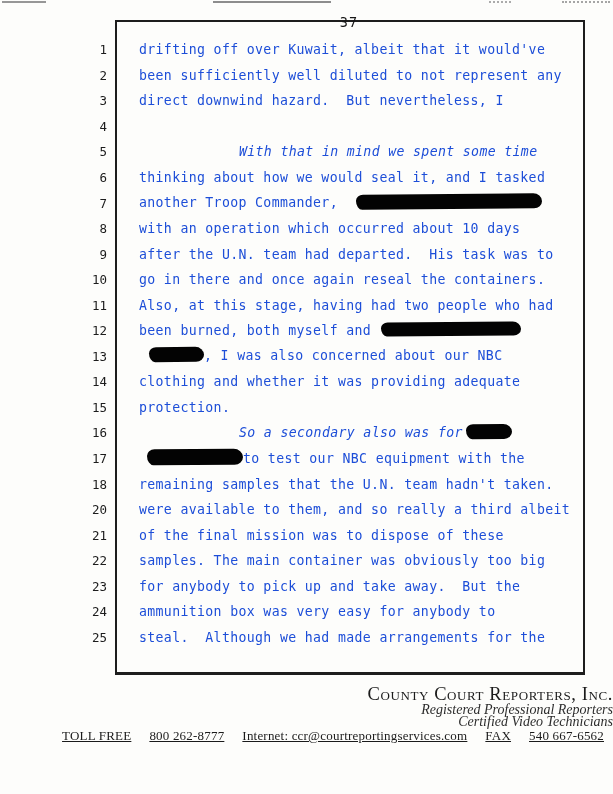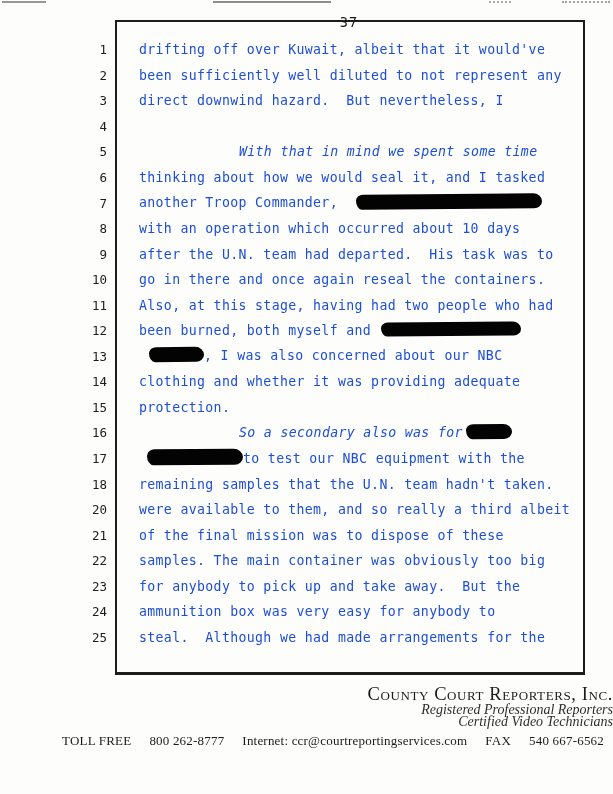--- a/index.html
+++ b/index.html
@@ -81,24 +81,24 @@
     letter-spacing: 0.6px;
     line-height: 20px;
   }
   .footer-sub {
     font-style: italic;
     font-size: 14px;
     line-height: 12px;
     color: #2d2d2d;
   }
   .footer-contact {
-    margin-top: 5px;
     font-size: 13px;
     letter-spacing: 0.2px;
     white-space: nowrap;
+    text-decoration: underline;
   }
   .footer-contact .seg { margin: 0 9px; }
 </style>
 </head>
 <body>
 
 <div class="page">
 
   <div class="scan-mark mark-a"></div>
   <div class="scan-mark mark-b"></div>

